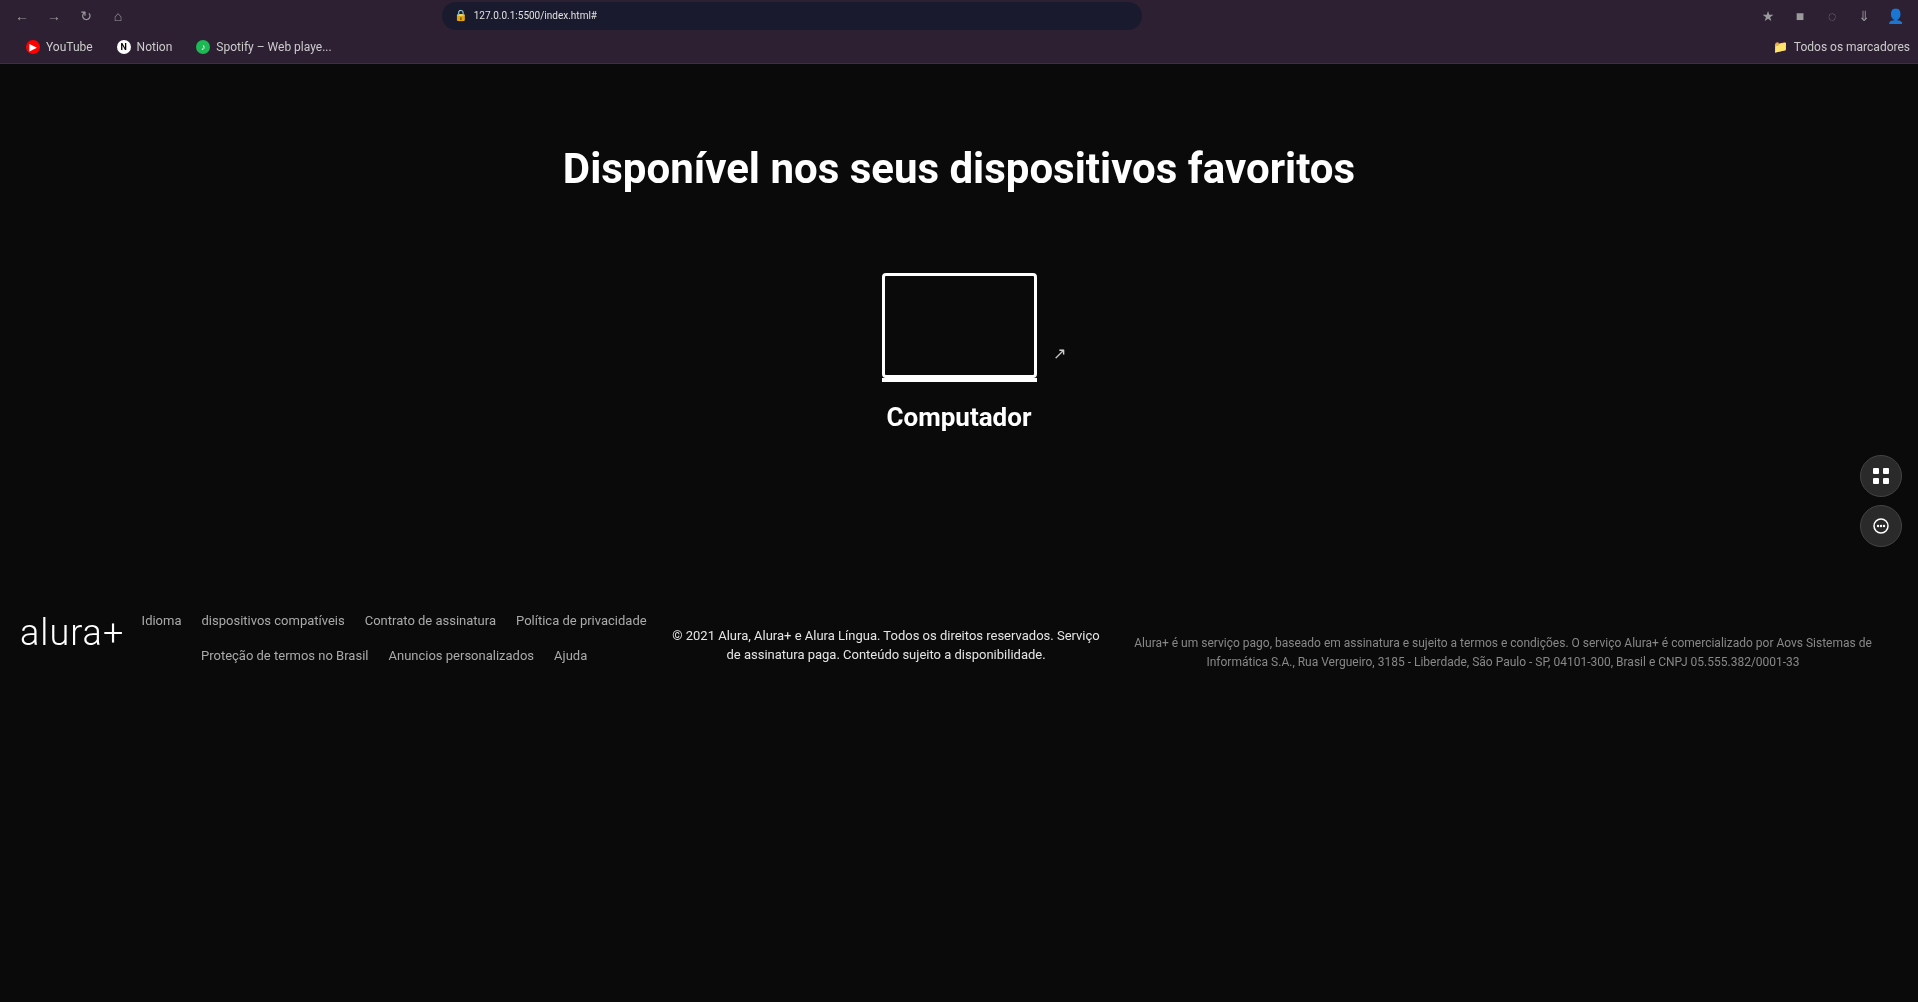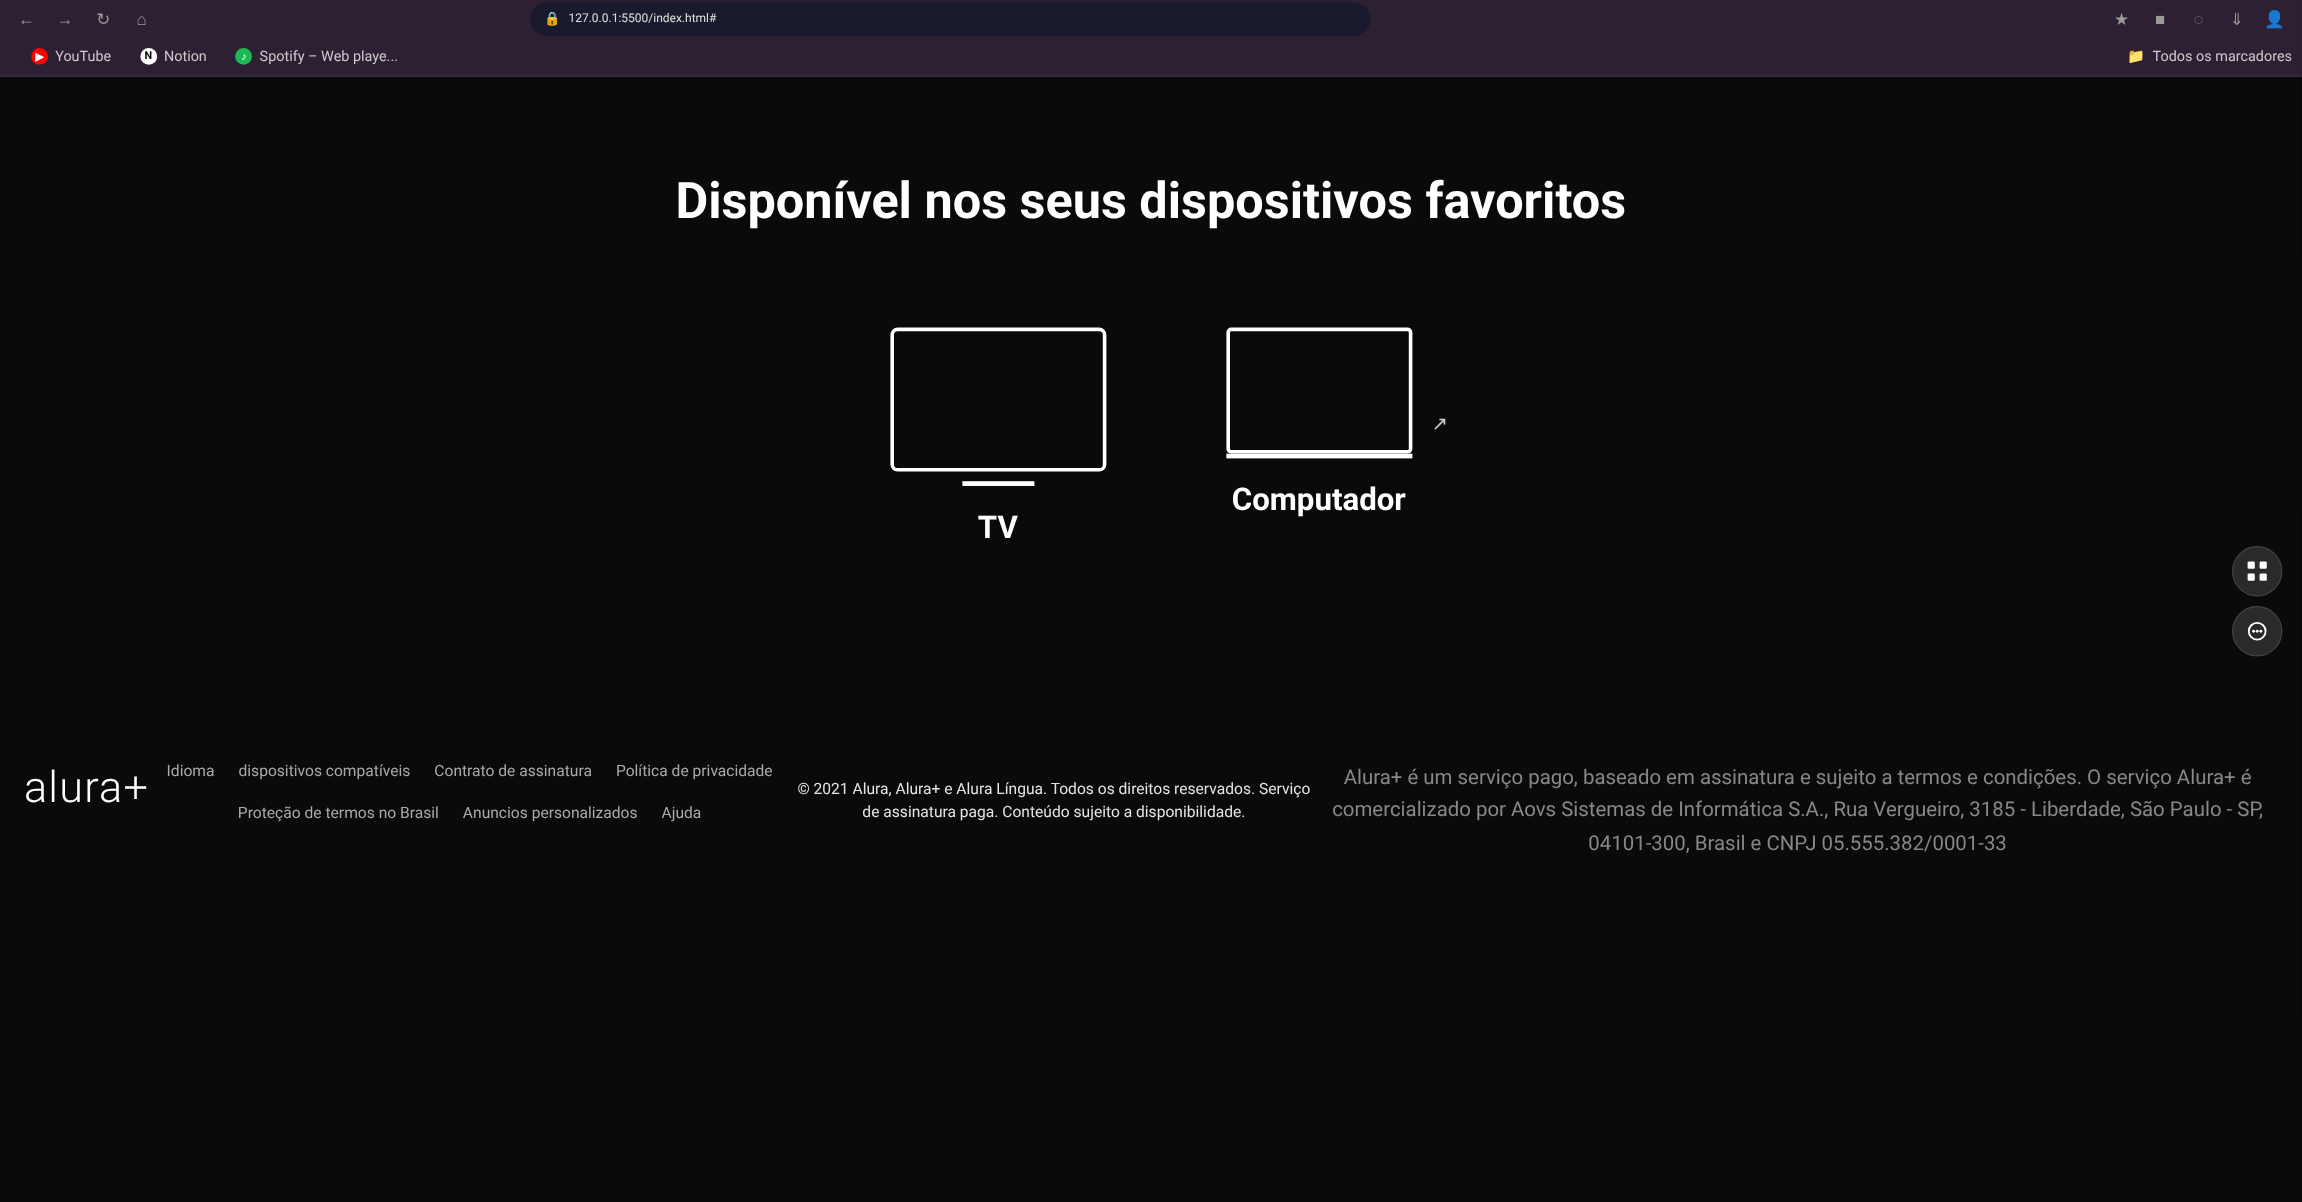--- a/index.html
+++ b/index.html
@@ -285,21 +285,21 @@
     .footer-copyright {
       color: #e5e5e5;
       font-size: 13px;
       text-align: center;
       margin-bottom: 16px;
       line-height: 1.5;
     }
 
     .footer-legal {
       color: #888888;
-      font-size: 17px;
+      font-size: 12px;
       text-align: center;
       line-height: 1.6;
       max-width: 800px;
     }
 
     
     .floating-buttons {
       position: fixed;
       right: 16px;
       top: 50%;
@@ -380,27 +380,20 @@
   </div>
 </div>
 
 <div class="page-content">
 
   <div class="main-section">
     <h1 class="section-title">Disponível nos seus dispositivos favoritos</h1>
 
     <div class="devices-grid">
 
-      <div class="device-item">
-        <div class="device-icon">
-          <div class="tv-icon"></div>
-          <div class="tv-stand"></div>
-        </div>
-        <span class="device-label">TV</span>
-      </div>
 
       <div class="device-item" style="position:relative;">
         <div class="device-icon">
           <div class="computer-screen"></div>
           <div class="computer-base"></div>
         </div>
         <span class="device-label">Computador</span>
         <span class="cursor-icon">↗</span>
       </div>
 

